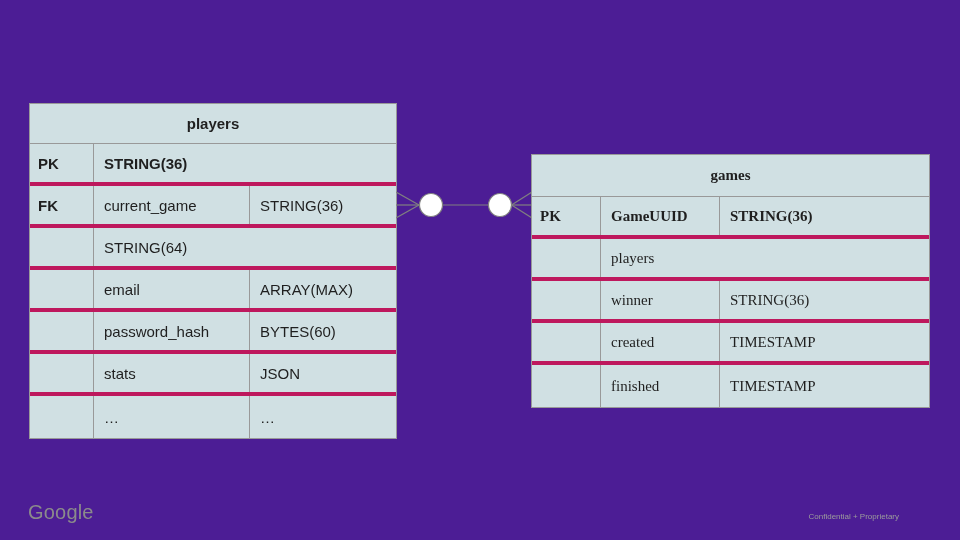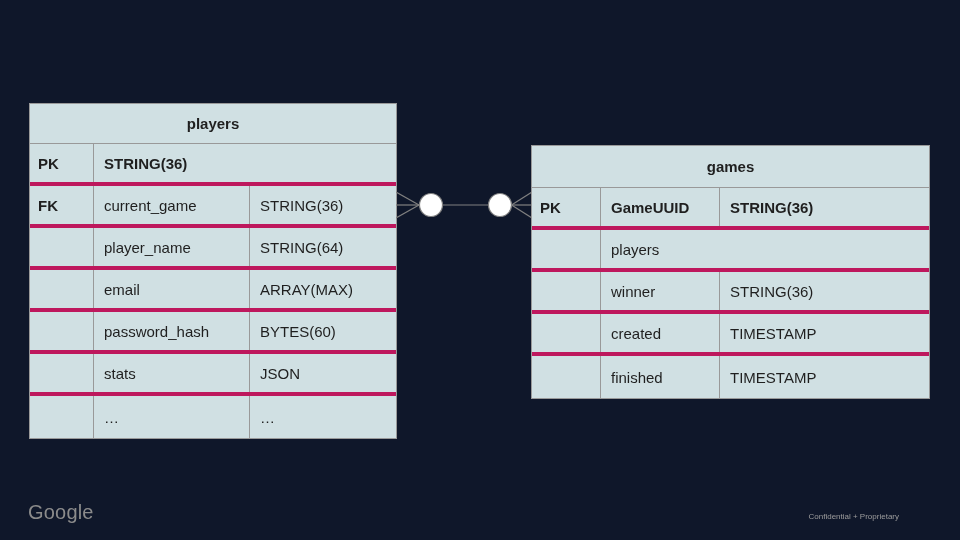--- a/index.html
+++ b/index.html
@@ -1,17 +1,17 @@
 <!DOCTYPE html>
 <html><head>
 <meta charset="utf-8">
 <style>
   html,body { margin:0; padding:0; }
   .slide {
-    position:relative; width:960px; height:540px; background:#0f172a;
+    position:relative; width:960px; height:540px; background:#4c1d95;
     font-family:"Liberation Sans", sans-serif; color:#1f1f1f; overflow:hidden;
   }
   .etable {
     position:absolute; background:#d0e0e3; border:1px solid #999999; box-sizing:border-box;
   }
   .thead {
     display:flex; align-items:center; justify-content:center;
     font-weight:bold; font-size:15px; box-sizing:border-box;
     border-bottom:1px solid #999999;
   }
@@ -52,21 +52,20 @@
       <div class="c key">PK</div>
       <div class="c type">STRING(36)</div>
     </div>
     <div class="trow players-cols">
       <div class="c key">FK</div>
       <div class="c name">current_game</div>
       <div class="c type">STRING(36)</div>
     </div>
     <div class="trow players-cols">
       <div class="c key"></div>
-      <div class="c name">player_name</div>
       <div class="c type">STRING(64)</div>
     </div>
     <div class="trow players-cols">
       <div class="c key"></div>
       <div class="c name">email</div>
       <div class="c type">ARRAY(MAX)</div>
     </div>
     <div class="trow players-cols">
       <div class="c key"></div>
       <div class="c name">password_hash</div>
@@ -100,21 +99,21 @@
       <circle cx="104" cy="21" r="11.5" fill="#ffffff"></circle>
 
       <g>
         <line x1="115.5" y1="21" x2="136" y2="8"></line>
         <line x1="115.5" y1="21" x2="136" y2="21"></line>
         <line x1="115.5" y1="21" x2="136" y2="34"></line>
       </g>
     </g>
   </svg>
 
-  <div class="etable" style="left:531px; top:145px; width:399px;">
+  <div class="etable" style="left:531px; top:154px; width:399px;font-family:Liberation Serif, serif;">
     <div class="thead" style="height:42px;">games</div>
 
     <div class="trow games-cols boldrow">
       <div class="c key">PK</div>
       <div class="c name">GameUUID</div>
       <div class="c type">STRING(36)</div>
     </div>
     <div class="trow games-cols">
       <div class="c key"></div>
       <div class="c name">players</div>

